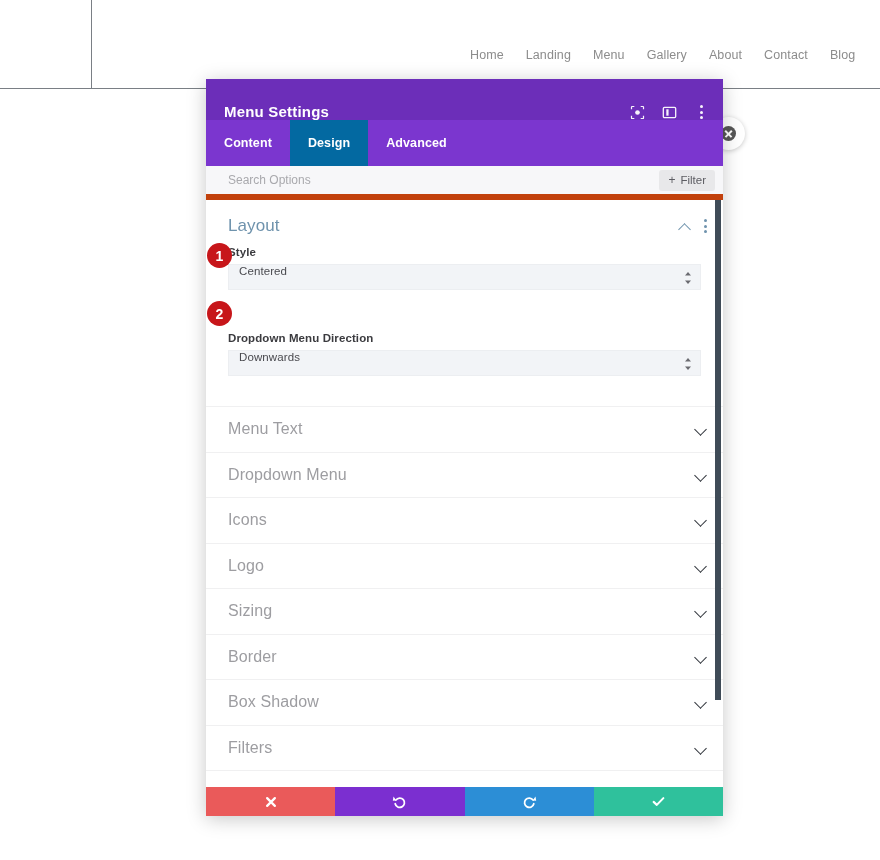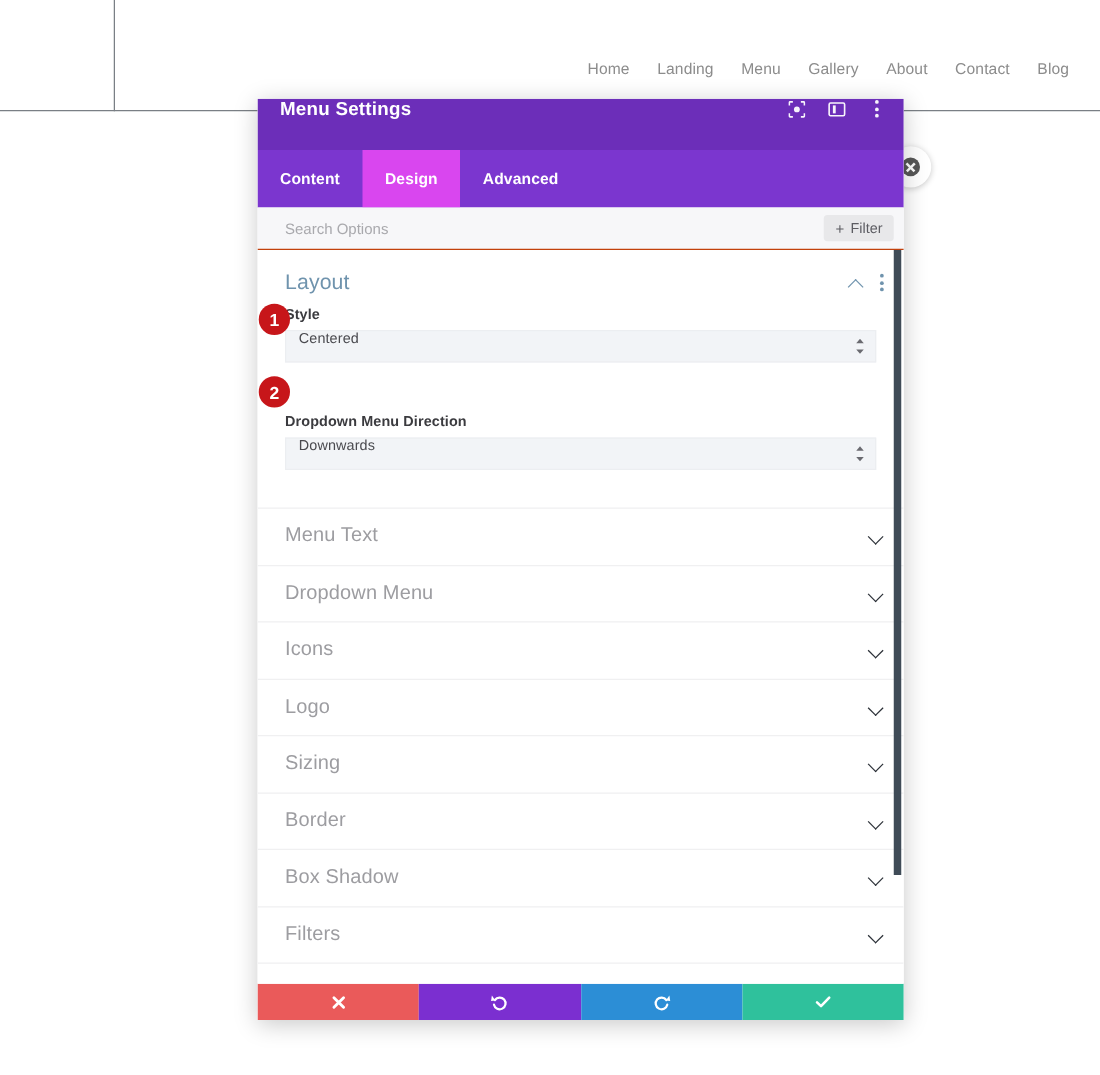--- a/index.html
+++ b/index.html
@@ -101,21 +101,21 @@
     z-index: 5;
     display: flex;
     flex-direction: column;
     overflow: hidden;
   }
 
   .modal-header {
     height: 41px;
     background: #6c2eb9;
     display: flex;
-    align-items: flex-start;
+    align-items: flex-end;
     padding: 0 14px 0 18px;
     flex: 0 0 auto;
   }
   .modal-title {
     color: #ffffff;
     font-size: 15px;
     font-weight: bold;
     letter-spacing: 0.2px;
     flex: 1;
   }
@@ -145,26 +145,26 @@
     padding: 0 18px;
     display: flex;
     align-items: center;
     justify-content: center;
     color: #ffffff;
     font-size: 12.5px;
     font-weight: bold;
     letter-spacing: 0.1px;
     cursor: pointer;
   }
-  .tab.active { background: #d946ef; }
+  .tab.active { background: #0369a1; }
 
   .search-row {
     height: 34px;
     background: #f7f7f9;
-    border-bottom: 1px solid #c2410c;
+    border-bottom: 6px solid #c2410c;
     display: flex;
     align-items: center;
     padding: 0 8px 0 22px;
     flex: 0 0 auto;
   }
   .search-input {
     flex: 1;
     border: none;
     outline: none;
     background: transparent;

